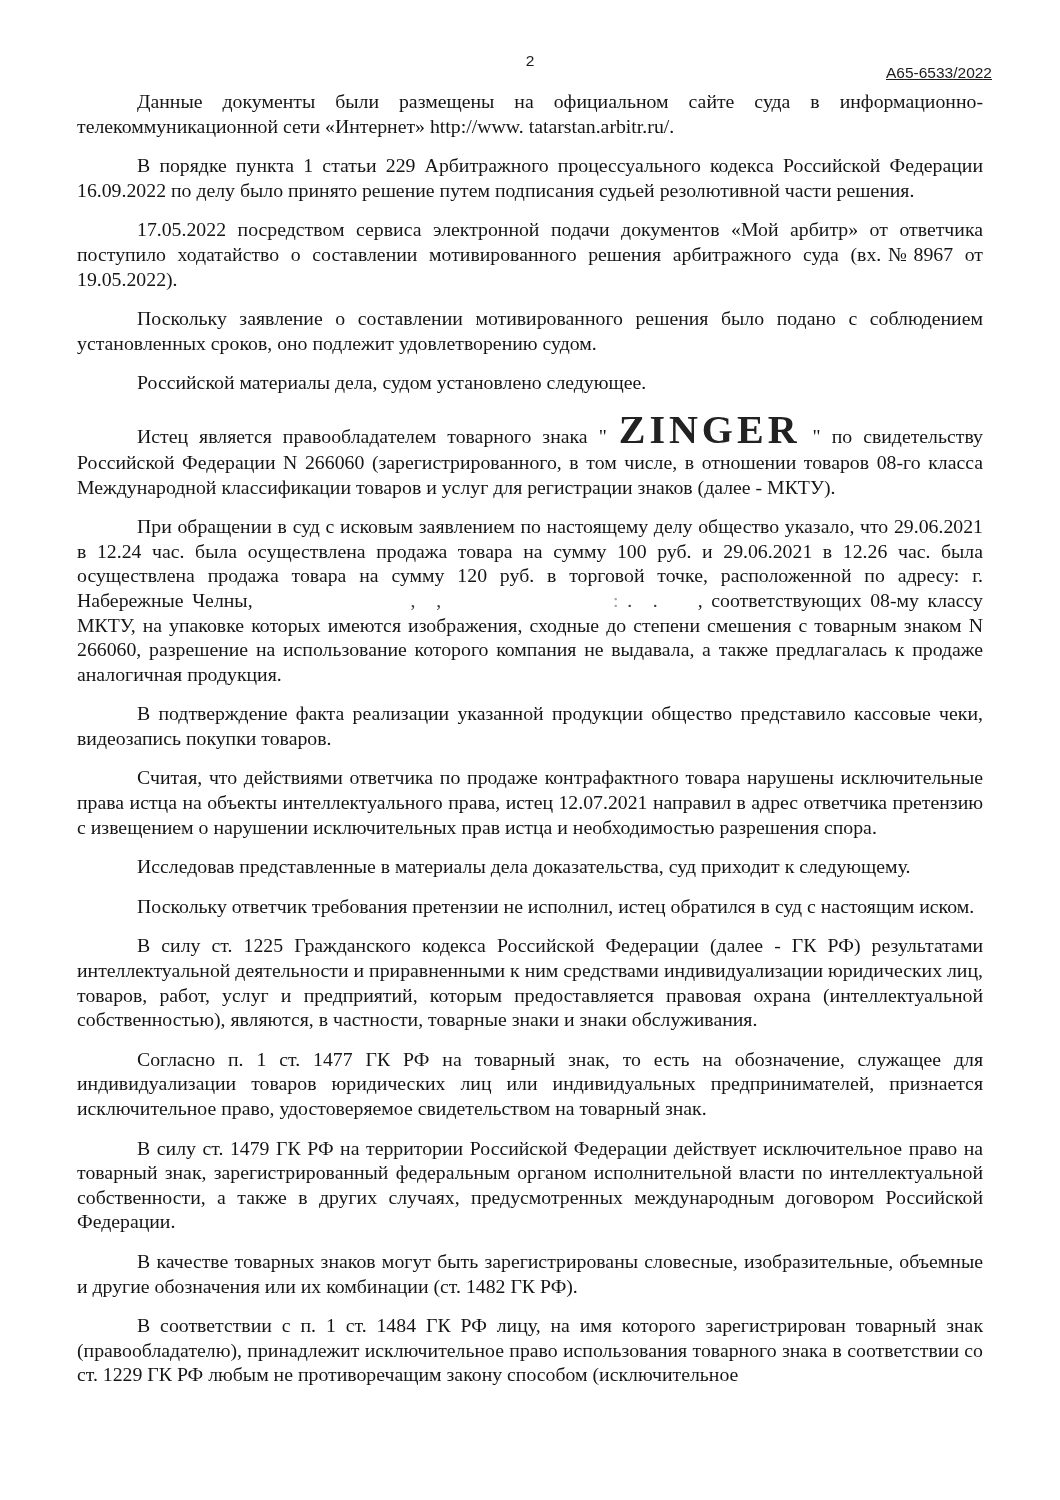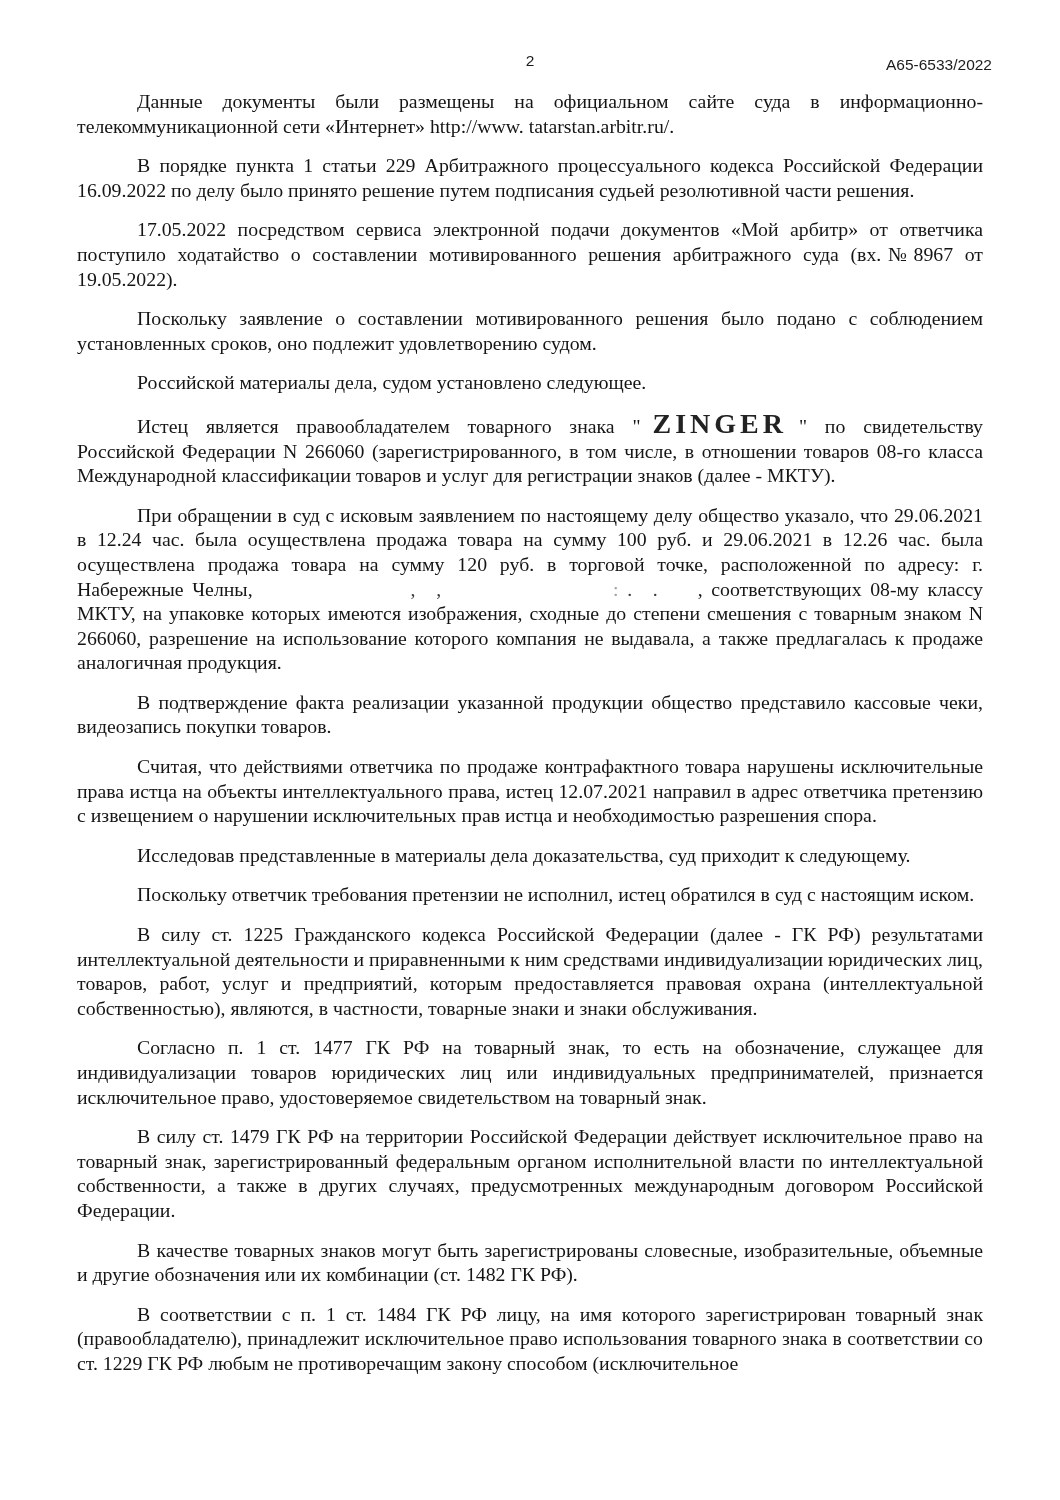--- a/index.html
+++ b/index.html
@@ -11,34 +11,34 @@
     background: #ffffff;
   }
   .page-header {
     position: relative;
     height: 22px;
     font-family: "Liberation Sans", "DejaVu Sans", sans-serif;
     font-size: 15.5px;
     color: #1c1c1c;
   }
   .page-number { position: absolute; left: 0; right: 0; text-align: center; }
-  .case-number { position: absolute; right: 6px; top: 4px; }
+  .case-number { position: absolute; right: 6px; top: 12px; text-decoration: underline; }
   .doc-body {
     margin-top: 12px;
     font-family: "Liberation Serif", "DejaVu Serif", serif;
     font-size: 19.8px;
     line-height: 24.6px;
     color: #151515;
     text-align: justify;
   }
   .para { margin: 15px; text-indent: 60px; }
   .trademark {
     font-family: "Liberation Serif", "DejaVu Serif", serif;
     font-weight: 700;
-    font-size: 28px;
+    font-size: 40px;
     letter-spacing: 4px;
     line-height: 1;
     margin: 0 12px;
     color: #222;
     white-space: nowrap;
   }
   .gap { display: inline-block; height: 1px; }
   .g1 { width: 158px; }
   .g2 { width: 166px; }
   .g3 { width: 34px; }

